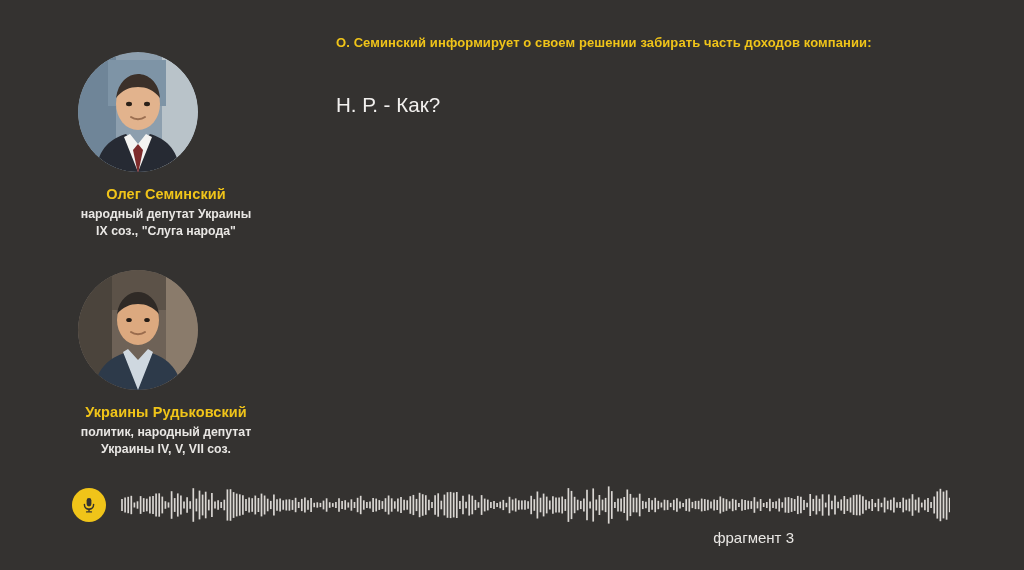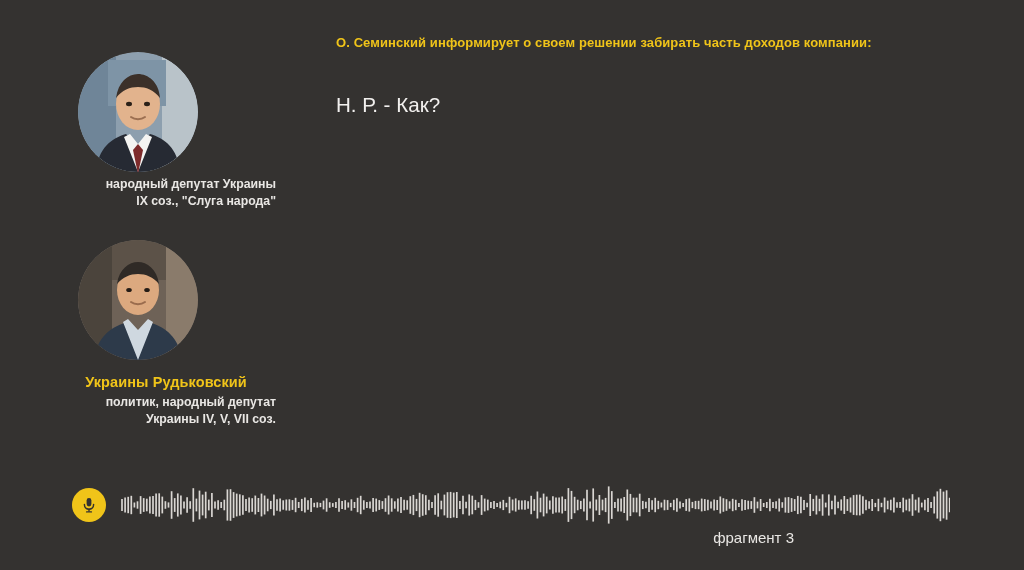--- a/index.html
+++ b/index.html
@@ -42,21 +42,21 @@
     font-weight: bold;
     text-align: center;
     letter-spacing: .1px;
   }
   .person-role {
     margin-top: 4px;
     color: #e9e7e4;
     font-size: 12.3px;
     font-weight: bold;
     line-height: 1.38;
-    text-align: right;
+    text-align: center;
   }
 
   
   .right-col {
     position: absolute;
     left: 336px;
     top: 34px;
     width: 640px;
   }
   .headline {
@@ -137,20 +137,21 @@
             <ellipse cx="51" cy="52" rx="3" ry="2.2" fill="#2b2018"></ellipse>
             <ellipse cx="69" cy="52" rx="3" ry="2.2" fill="#2b2018"></ellipse>
             <path d="M53 65c4 3 10 3 14 0" stroke="#9c6f51" stroke-width="2" fill="none" stroke-linecap="round"></path>
 
             <path d="M18 120c2-24 16-34 30-38l12 12 12-12c14 4 28 14 30 38z" fill="#262a33"></path>
             <path d="M52 82l8 10 8-10 6 3-14 35-14-35z" fill="#f4f4f2"></path>
             <path d="M60 92l5 6-5 24-5-24z" fill="#7d2b2b"></path>
           </g>
         </svg>
       </div>
+      <div class="person-name">Олег Семинский</div>
       <div class="person-role">
         <span>народный депутат Украины</span><br>
         <span>IX соз., "Слуга народа"</span>
       </div>
     </div>
 
     <div class="person">
       <div class="portrait-wrap">
         <svg class="portrait-svg" viewBox="0 0 120 120">
           <defs>

